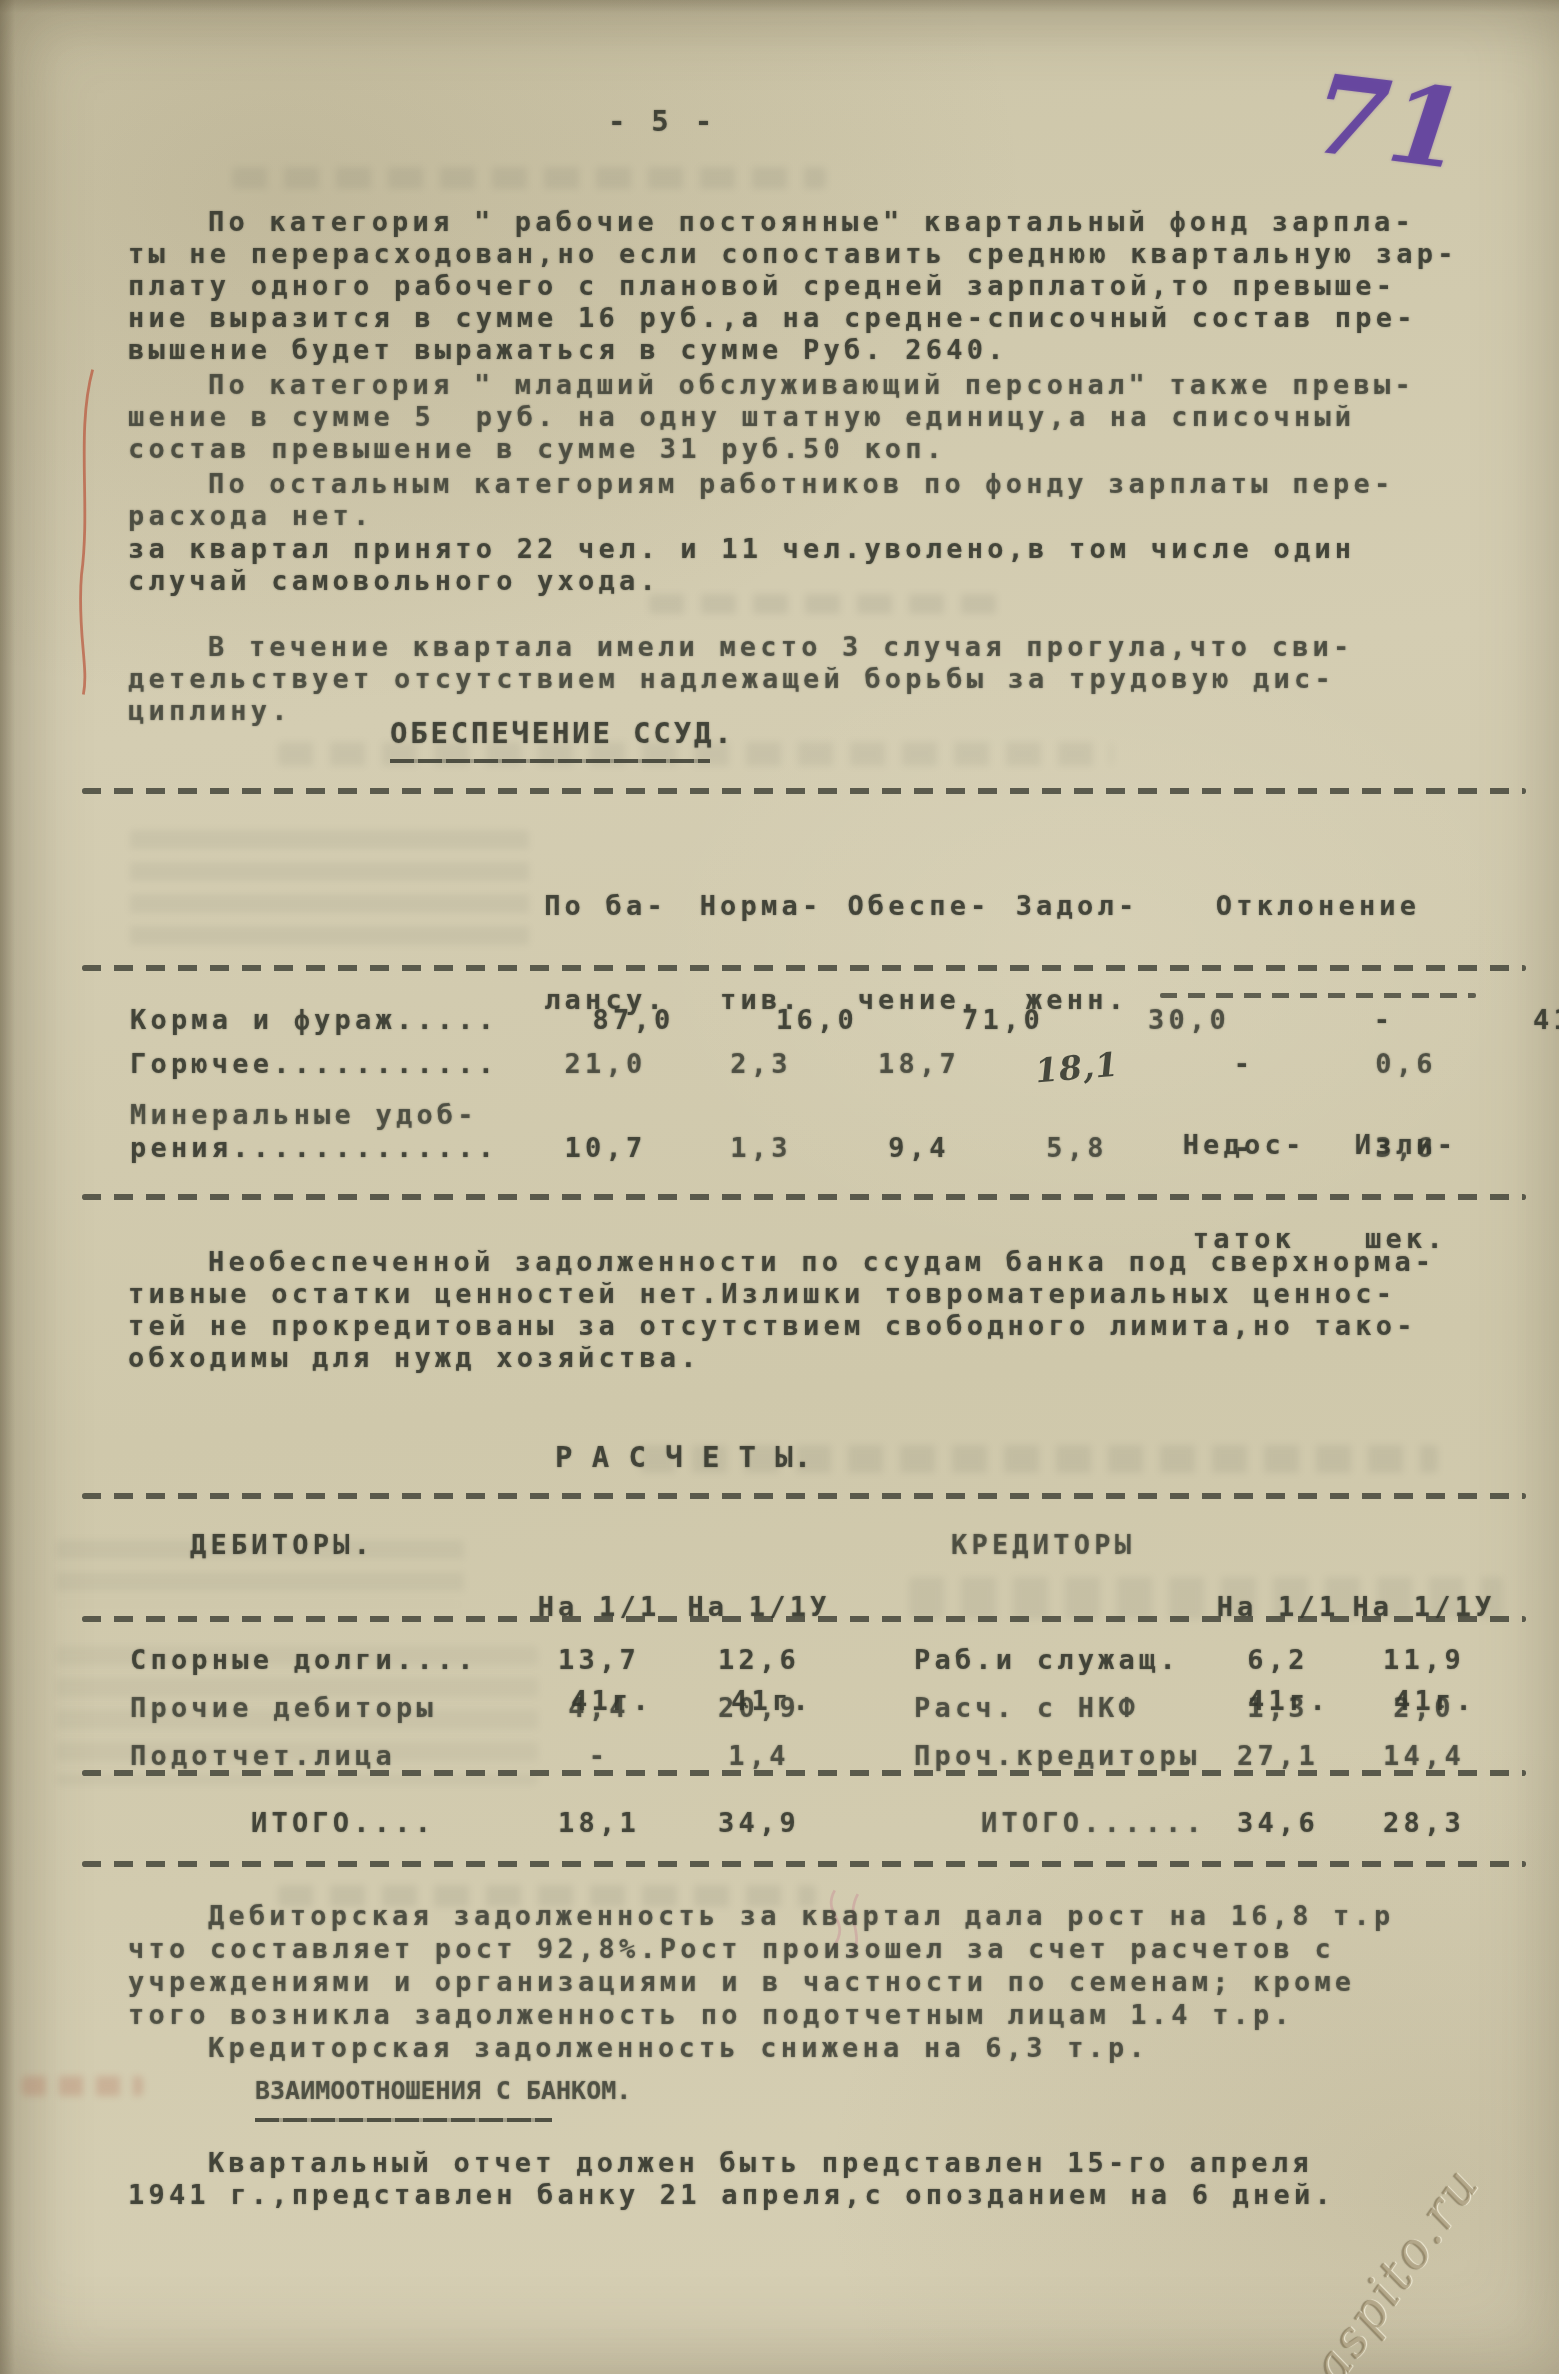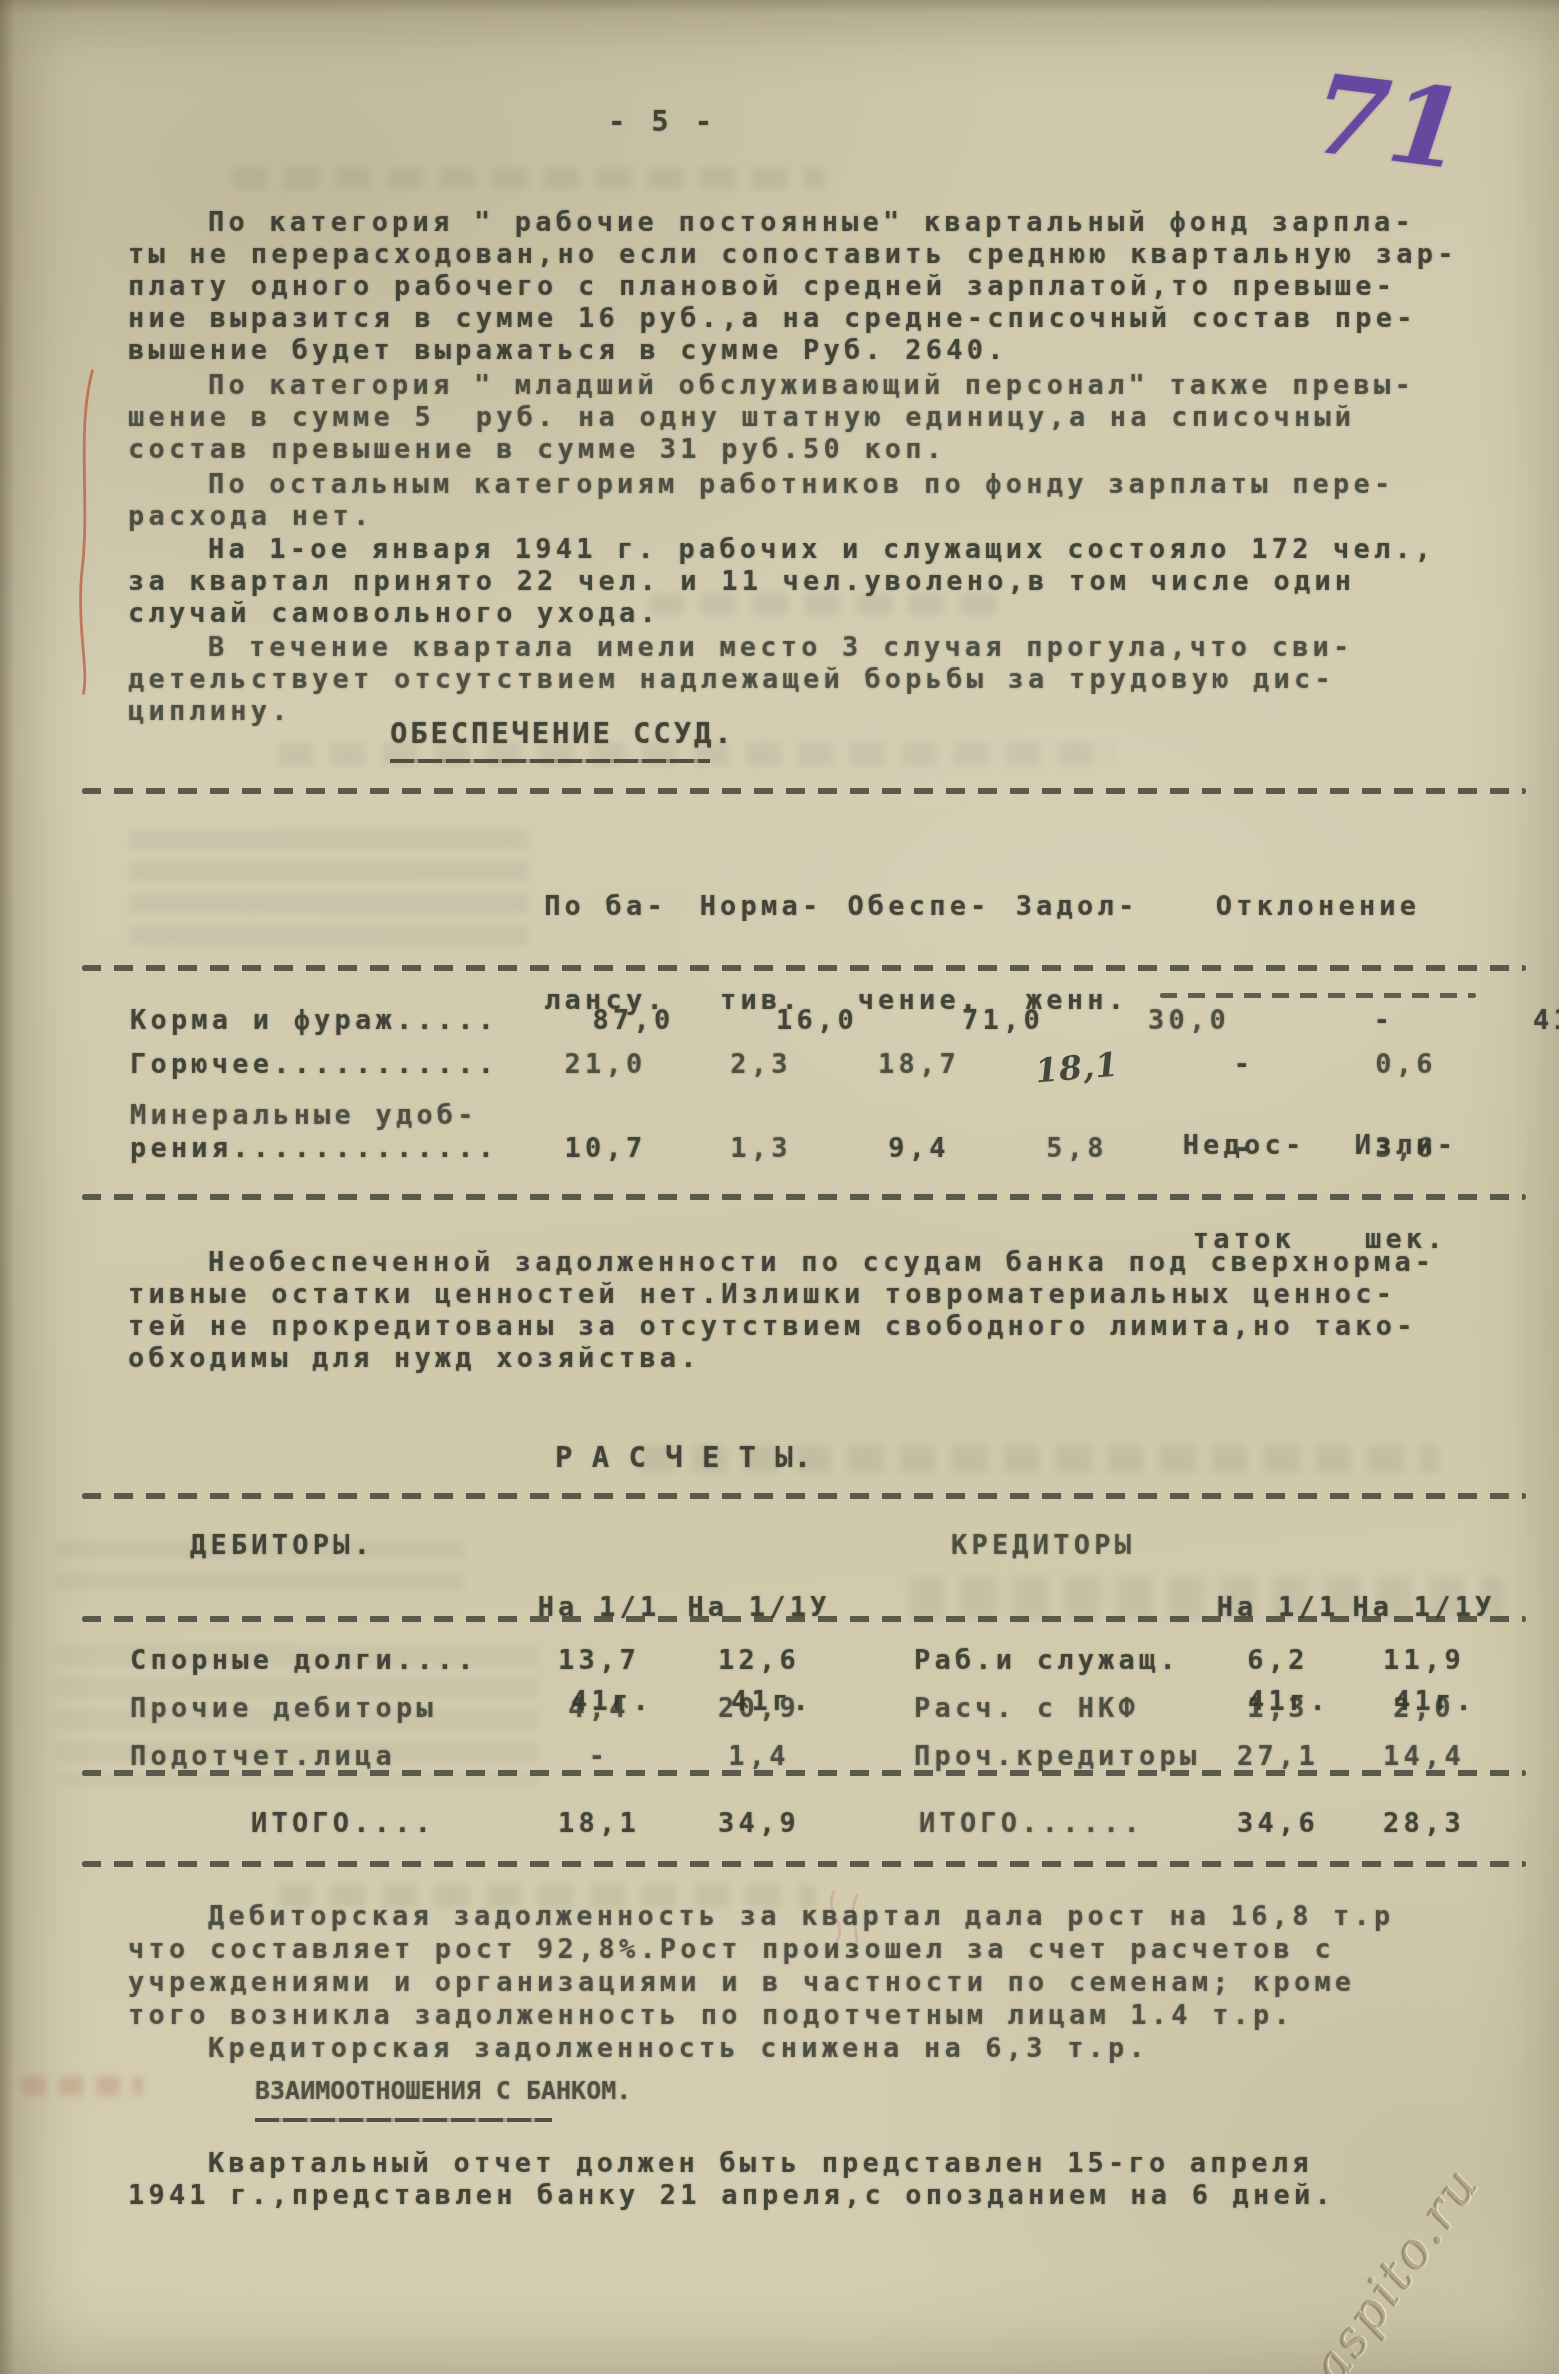--- a/index.html
+++ b/index.html
@@ -118,21 +118,20 @@
     <div class="tl">шение в сумме 5  руб. на одну штатную единицу,а на списочный</div>
     <div class="tl">состав превышение в сумме 31 руб.50 коп.</div>
   </div>
 
   <div class="par tw faint" style="top:468px;">
     <div class="tl ind">По остальным категориям работников по фонду зарплаты пере-</div>
     <div class="tl">расхода нет.</div>
   </div>
 
   <div class="par tw" style="top:533px;">
-    <div class="tl ind">На 1-ое января 1941 г. рабочих и служащих состояло 172 чел.,</div>
     <div class="tl">за квартал принято 22 чел. и 11 чел.уволено,в том числе один</div>
     <div class="tl">случай самовольного ухода.</div>
   </div>
 
   <div class="par tw faint" style="top:631px;">
     <div class="tl ind">В течение квартала имели место 3 случая прогула,что сви-</div>
     <div class="tl">детельствует отсутствием надлежащей борьбы за трудовую дис-</div>
     <div class="tl">циплину.</div>
   </div>
 
@@ -270,21 +269,21 @@
     <div class="cell">27,1</div>
     <div class="cell">14,4</div>
   </div>
 
   <div class="drule" style="top:1770px;"></div>
 
   <div class="t2 tw" style="top:1807px;">
     <div class="lcell" style="padding-left:121px;">ИТОГО....</div>
     <div class="cell">18,1</div>
     <div class="cell">34,9</div>
-    <div class="lcell faint" style="padding-left:79px;">ИТОГО......</div>
+    <div class="lcell faint" style="padding-left:79px;text-align:right;">ИТОГО......</div>
     <div class="cell">34,6</div>
     <div class="cell">28,3</div>
   </div>
 
   <div class="drule" style="top:1861px;"></div>
 
   <div class="par tw faint lh36" style="top:1900px;">
     <div class="tl ind">Дебиторская задолженность за квартал дала рост на 16,8 т.р</div>
     <div class="tl">что составляет рост 92,8%.Рост произошел за счет расчетов с</div>
     <div class="tl">учреждениями и организациями и в частности по семенам; кроме</div>

